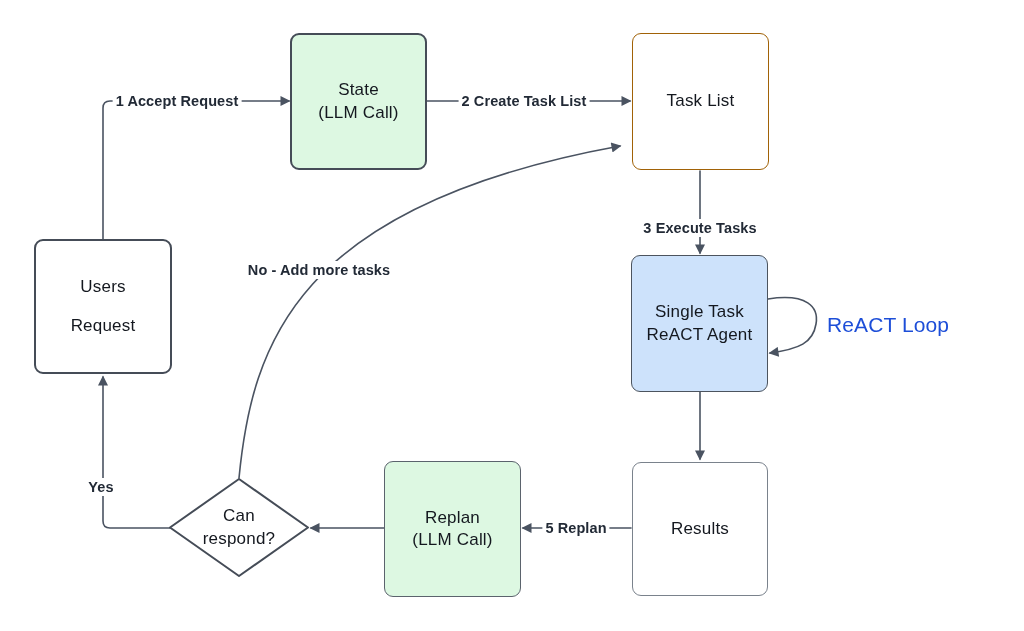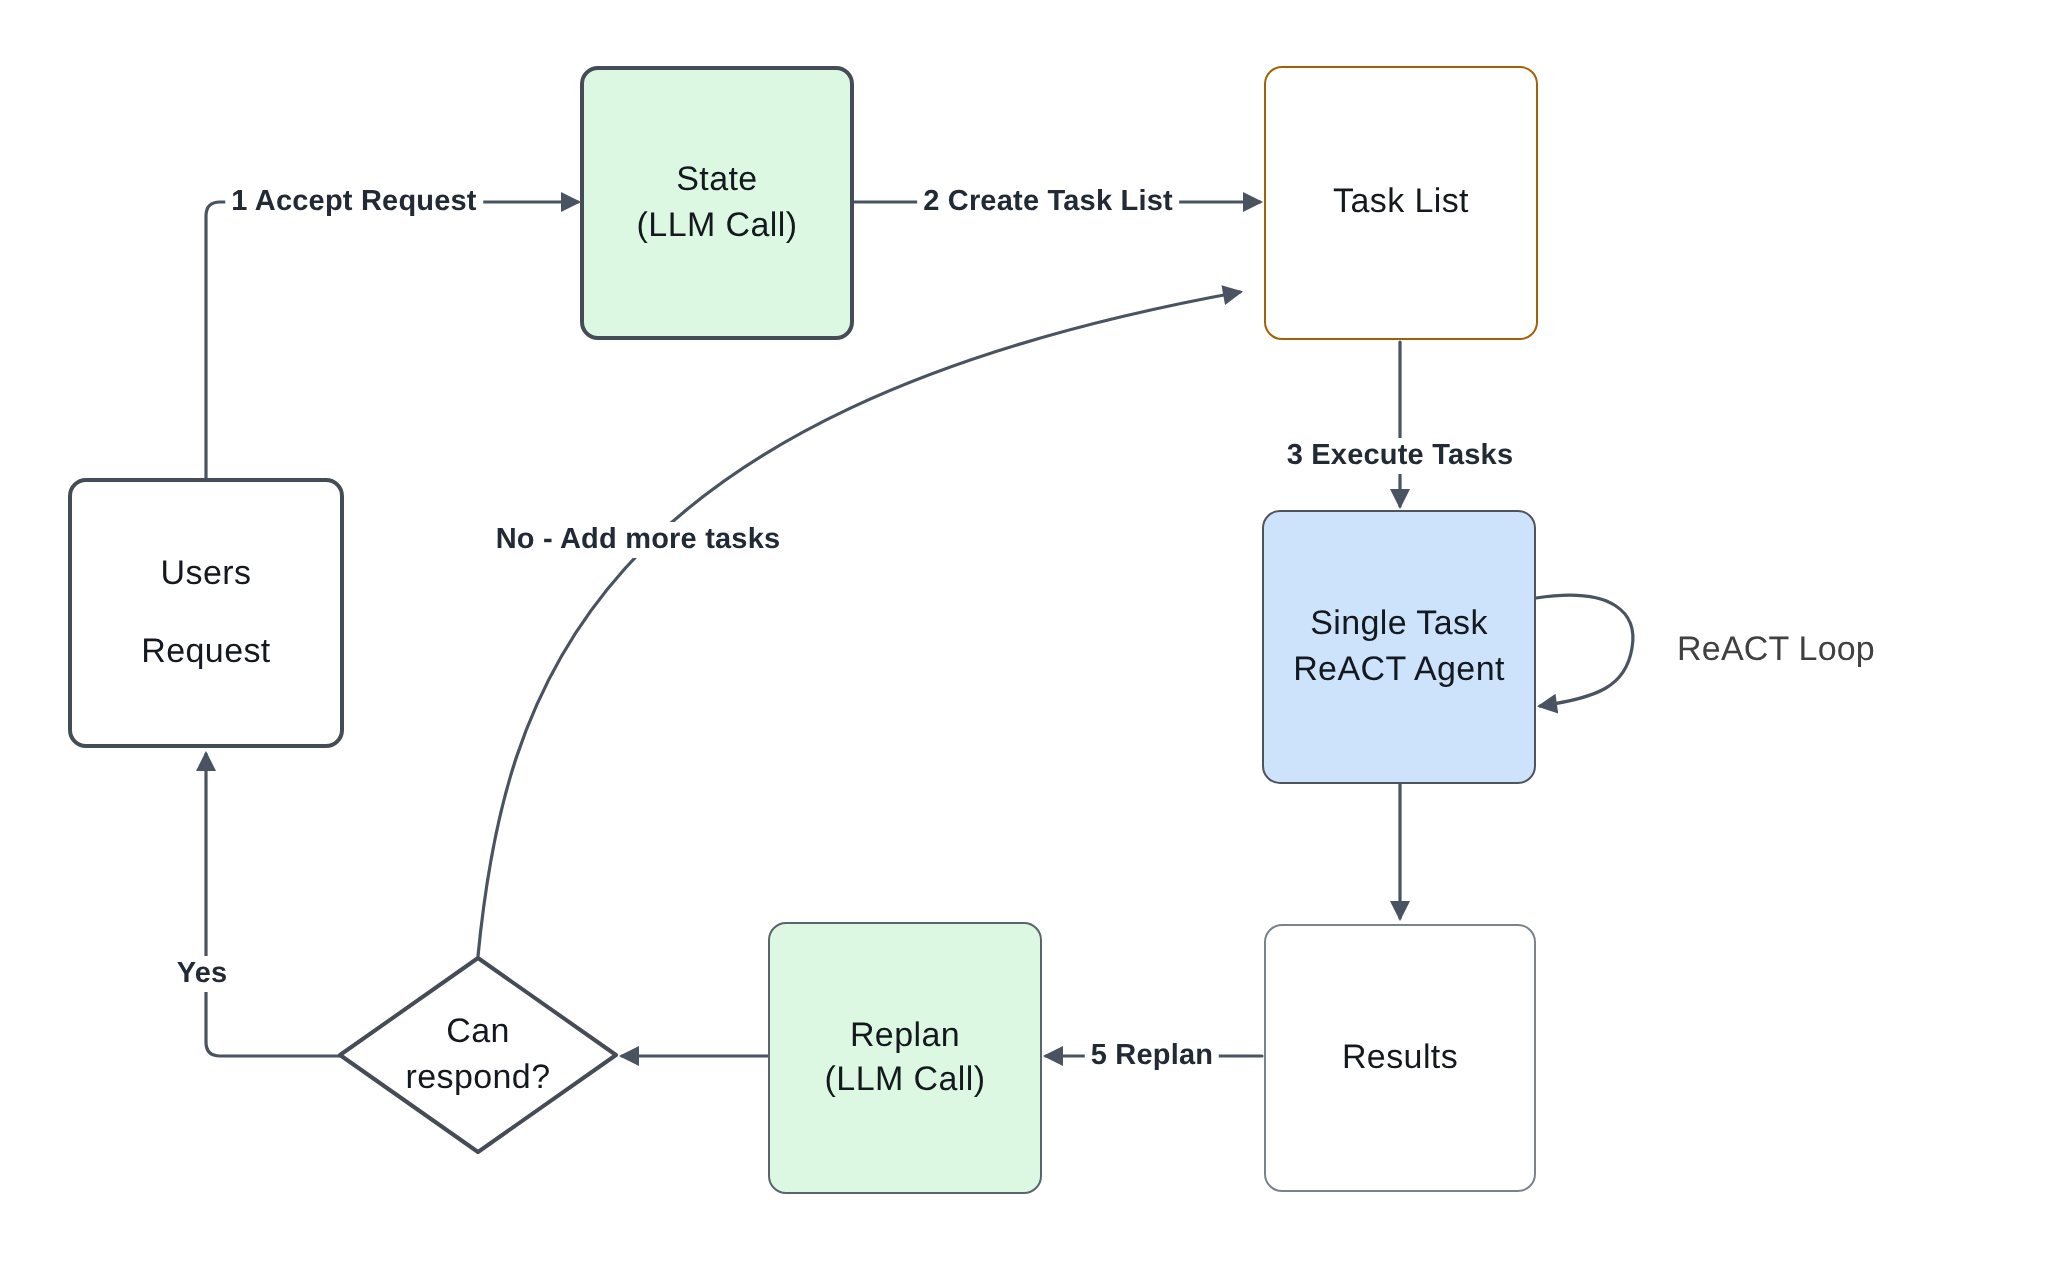--- a/index.html
+++ b/index.html
@@ -27,21 +27,21 @@
   .edge-label { position:absolute; transform:translate(-50%,-50%); white-space:nowrap;
                 font-size:14.5px; font-weight:bold; color:#222a36; background:#ffffff;
                 padding:1px 3px; letter-spacing:.1px; }
   .l-accept  { left:177px; top:101px; }
   .l-create  { left:524px; top:101px; }
   .l-execute { left:700px; top:207px;margin-top:21px; }
   .l-update  { left:694px; top:424px; }
   .l-replan5 { left:576px; top:528px; }
   .l-no      { left:319px; top:270px; }
   .l-yes     { left:101px; top:487px; }
-  .l-loop    { left:888px; top:325px; font-weight:normal; font-size:17px; background:transparent; color:#404040; }
+  .l-loop    { left:888px; top:325px; font-weight:normal; font-size:21px; background:transparent; color:#1d4ed8; }
 </style>
 </head>
 <body>
 
 <div class="canvas">
 
   <svg class="wires" viewBox="0 0 1024 631" xmlns="http://www.w3.org/2000/svg">
     <defs>
       <marker id="arrow" viewBox="0 0 10 10" refX="8.5" refY="5" markerWidth="11" markerHeight="10" orient="auto" markerUnits="userSpaceOnUse">
         <path class="arrowhead-shape" d="M0,0 L10,5 L0,10 Z"></path>

